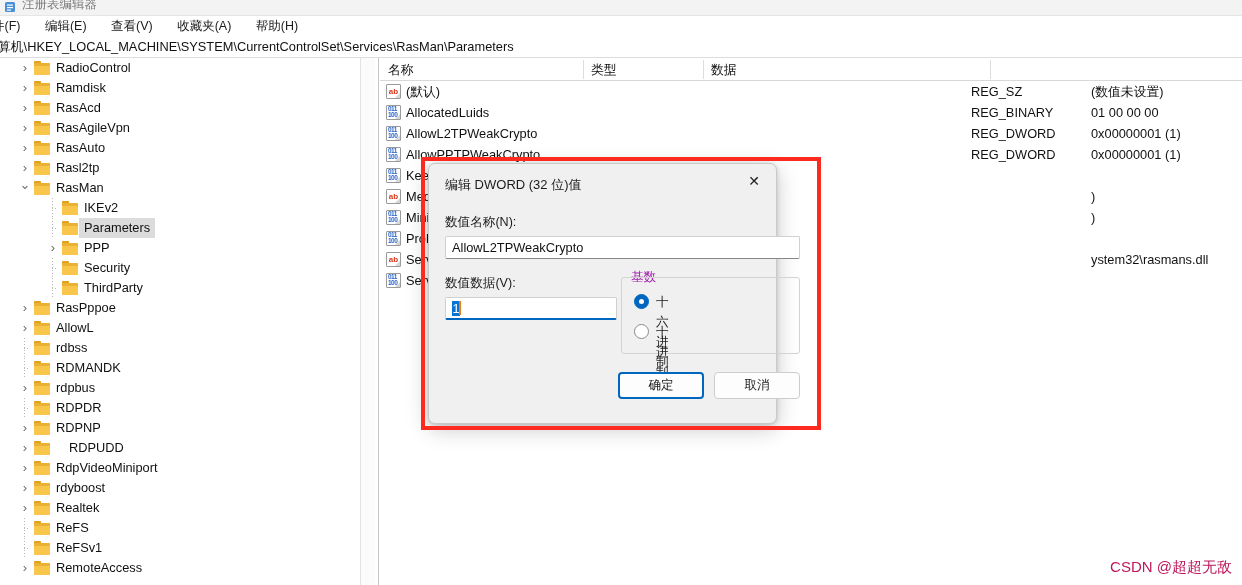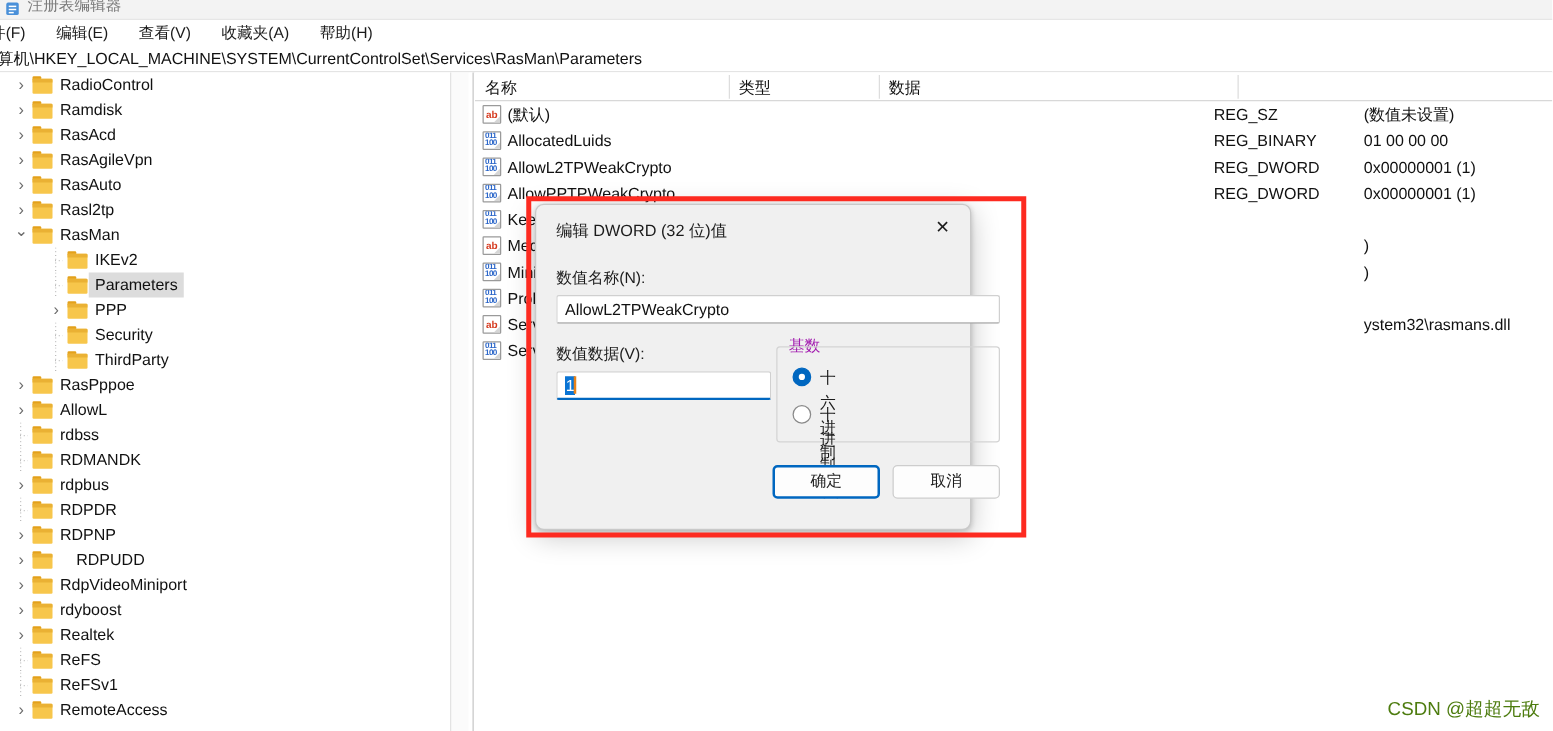--- a/index.html
+++ b/index.html
@@ -74,21 +74,21 @@
   }
 
   
   .tree-panel {
     position: absolute; left: 0; top: 0;
     width: 360px; height: 527px;
     background: #ffffff;
     overflow: hidden;
   }
   .tree-list {
-    position: absolute; left: 0; top: 0;
+    position: absolute; left: 8px; top: 0;
     width: 360px;
     padding-left: 8px;
   }
   .tree-row {
     position: relative;
     height: 20px;
     white-space: nowrap;
     cursor: default;
   }
   .tw-chev {
@@ -366,21 +366,21 @@
     border: 2px solid #0067c0;
     line-height: 23px;
   }
   #btn-cancel { left: 285px; }
 
   
   .watermark {
     position: absolute;
     right: 10px; bottom: 8px;
     font-size: 15px;
-    color: #4d7c0f;
+    color: #be185d;
     z-index: 60;
     white-space: nowrap;
   }
 </style>
 </head>
 <body>
 
 <div id="app">
 
   <div class="titlebar">

